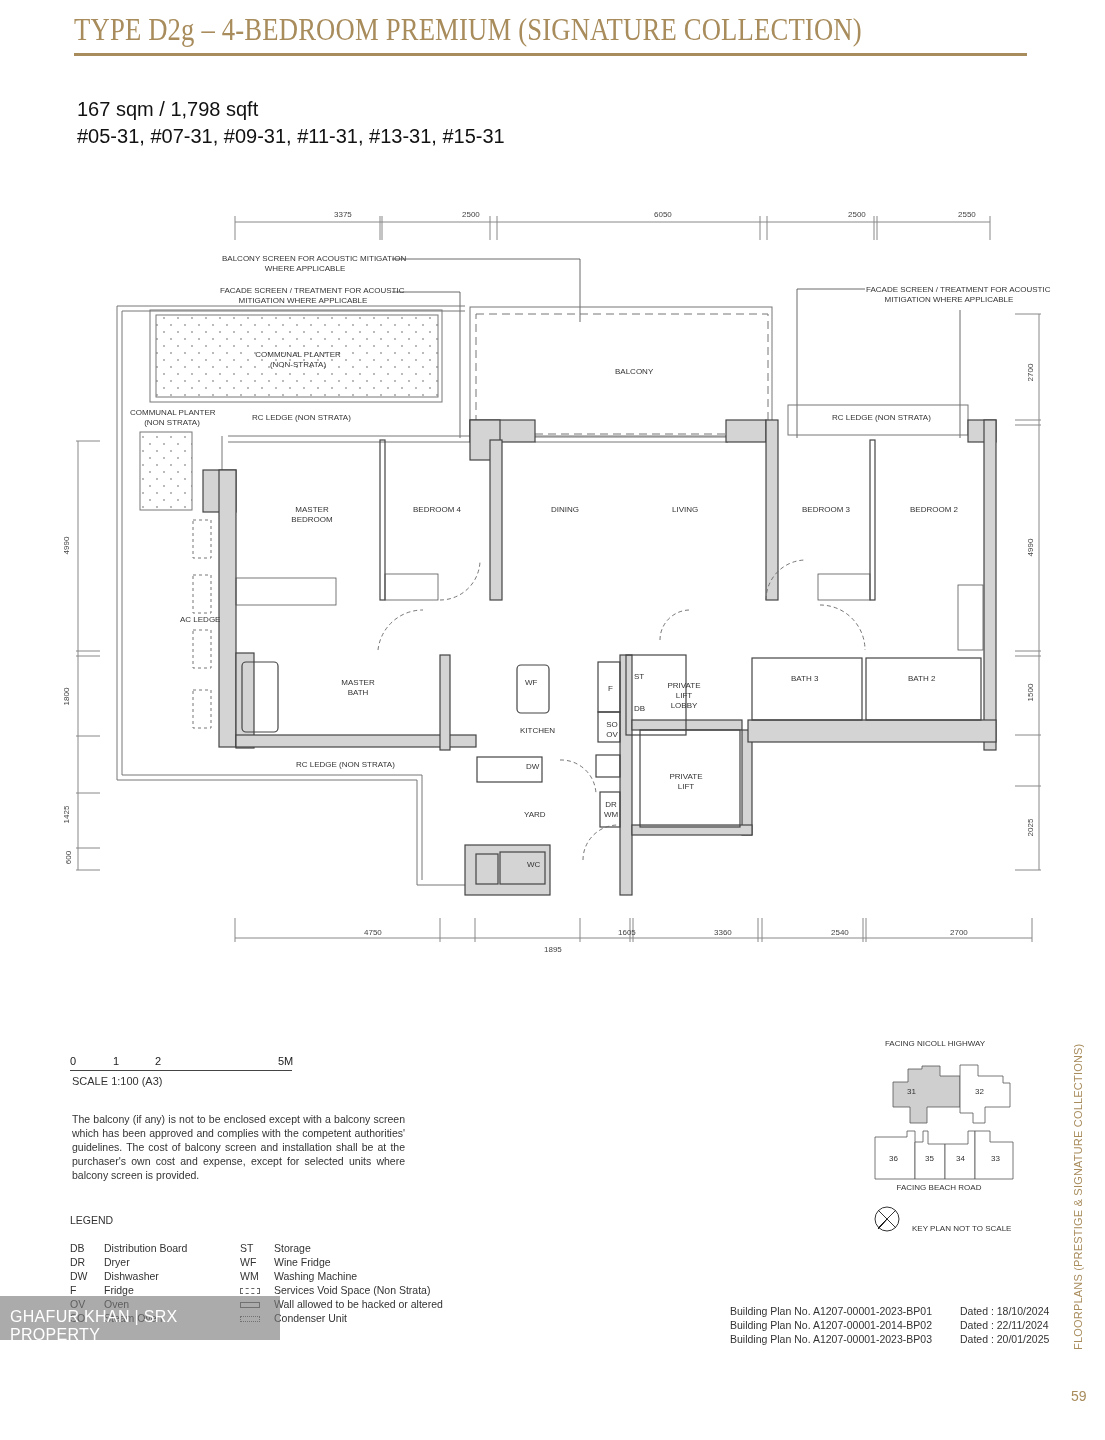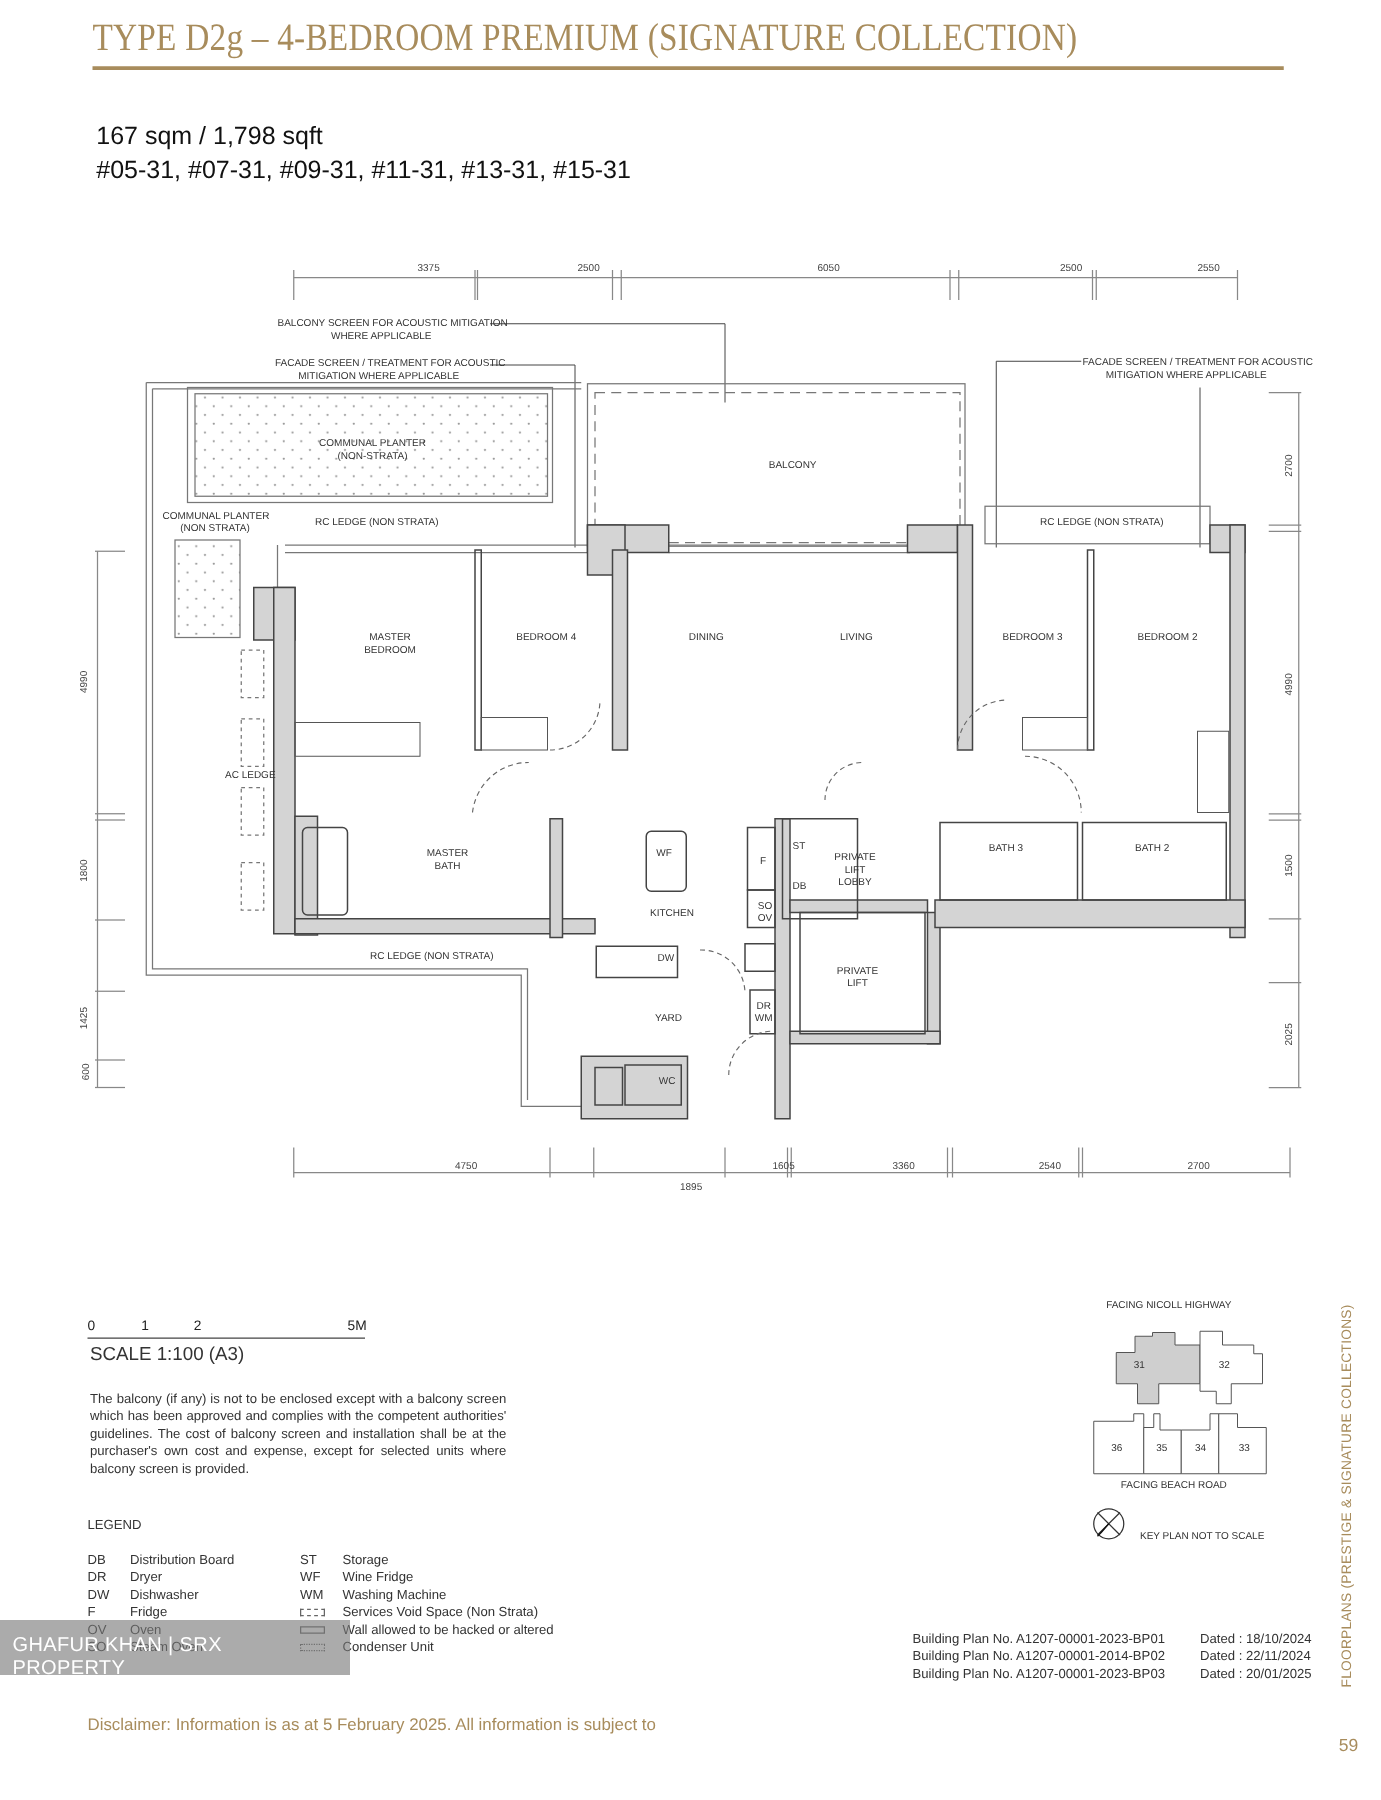--- a/index.html
+++ b/index.html
@@ -6,21 +6,21 @@
   body { width: 1105px; height: 1440px; background: #ffffff; position: relative; overflow: hidden; font-family: "Liberation Sans", sans-serif; color: #222; }
   .title { position: absolute; left: 74px; top: 12px; font-family: "Liberation Serif", serif; font-size: 31px; color: #a88c5c; letter-spacing: 0.2px; white-space: nowrap; transform: scaleX(0.86); transform-origin: left top; }
   .rule { position: absolute; left: 74px; top: 53px; width: 953px; height: 3px; background: #a88c5c; }
   .area { position: absolute; left: 77px; top: 96px; font-size: 20px; color: #111; line-height: 27px; }
   .plan { position: absolute; left: 0; top: 0; width: 1105px; height: 1000px; }
   .lbl { position: absolute; font-size: 8px; color: #333; text-align: center; white-space: nowrap; line-height: 10px; }
   .dim { position: absolute; font-size: 8px; color: #444; white-space: nowrap; padding-left: 36px; }
   .vdim { position: absolute; font-size: 8px; color: #444; transform: rotate(-90deg); white-space: nowrap; }
   .scale { position: absolute; left: 70px; top: 1055px; width: 225px; font-size: 11px; }
   .scale-line { position: absolute; left: 70px; top: 1070px; width: 222px; height: 1px; background: #444; }
-  .scale-label { position: absolute; left: 72px; top: 1075px; font-size: 15px; color: #333; }
+  .scale-label { position: absolute; left: 72px; top: 1075px; font-size: 11px; color: #333; }
   .note { position: absolute; left: 72px; top: 1112px; width: 333px; font-size: 10.5px; line-height: 14px; color: #333; text-align: justify; }
   .legend-title { position: absolute; left: 70px; top: 1214px; font-size: 10.5px; color: #333; }
   .legend { position: absolute; left: 70px; top: 1241px; font-size: 10.5px; color: #333; line-height: 14px; }
   .legend-row { display: flex; }
   .lg-code { width: 34px; }
   .lg-desc { width: 136px; }
   .lg-code2 { width: 34px; }
   .lg-sym { display: inline-block; width: 20px; height: 6px; border: 1px solid #666; margin-top: 4px; }
   .watermark { position: absolute; left: 0; top: 1296px; width: 280px; height: 44px; background: rgba(120,120,120,0.62); color: #fff; font-size: 16px; padding: 12px 10px; letter-spacing: 0.3px; }
   .keyplan { position: absolute; left: 865px; top: 1035px; width: 185px; height: 205px; }
@@ -359,16 +359,15 @@
   <div style="position:absolute;left:47px;top:189px;font-size:8px;color:#333;">KEY PLAN NOT TO SCALE</div>
 </div>
 
 <div class="bp">
   <div class="bp-row"><span>Building Plan No. A1207-00001-2023-BP01</span><span>Dated : 18/10/2024</span></div>
   <div class="bp-row"><span>Building Plan No. A1207-00001-2014-BP02</span><span>Dated : 22/11/2024</span></div>
   <div class="bp-row"><span>Building Plan No. A1207-00001-2023-BP03</span><span>Dated : 20/01/2025</span></div>
 </div>
 
 <div class="disclaimer">
-  <div>Disclaimer: Information is as at 5 February 2025. All information is subject to</div>
 </div>
 <div class="page-num">59</div>
 <div class="side-label">FLOORPLANS (PRESTIGE &amp; SIGNATURE COLLECTIONS)</div>
 
 </body></html>

